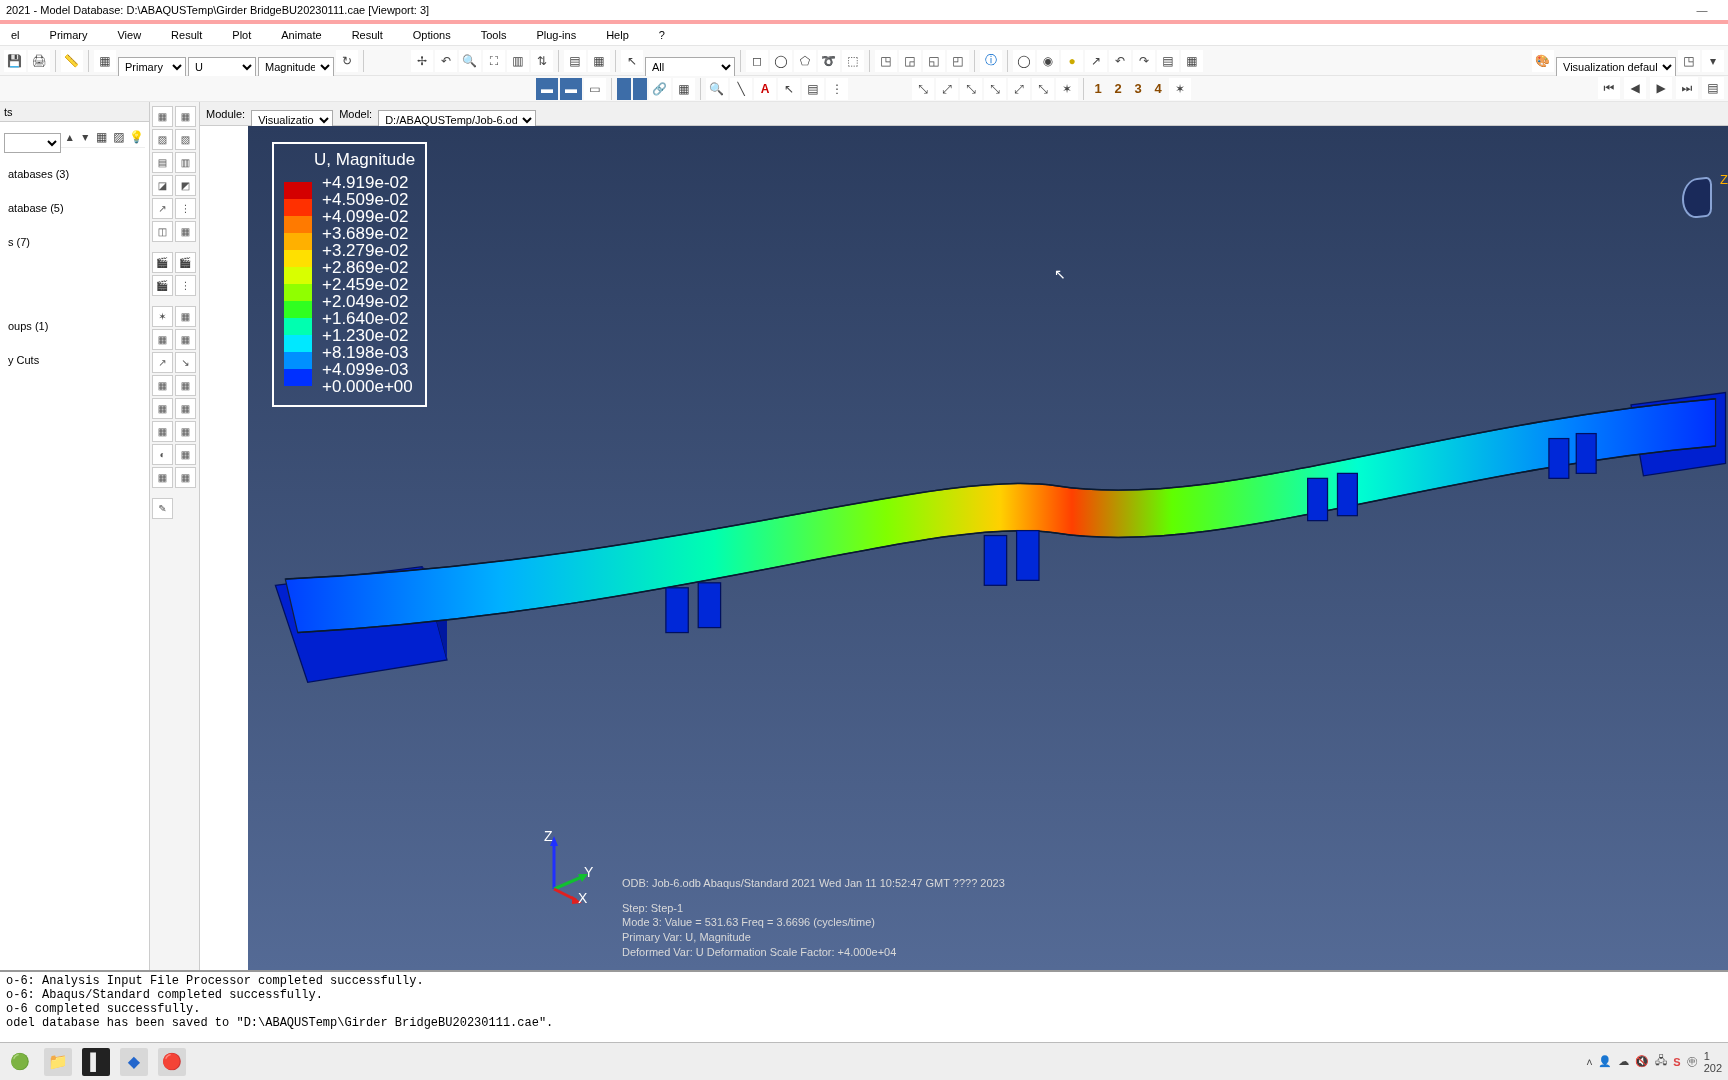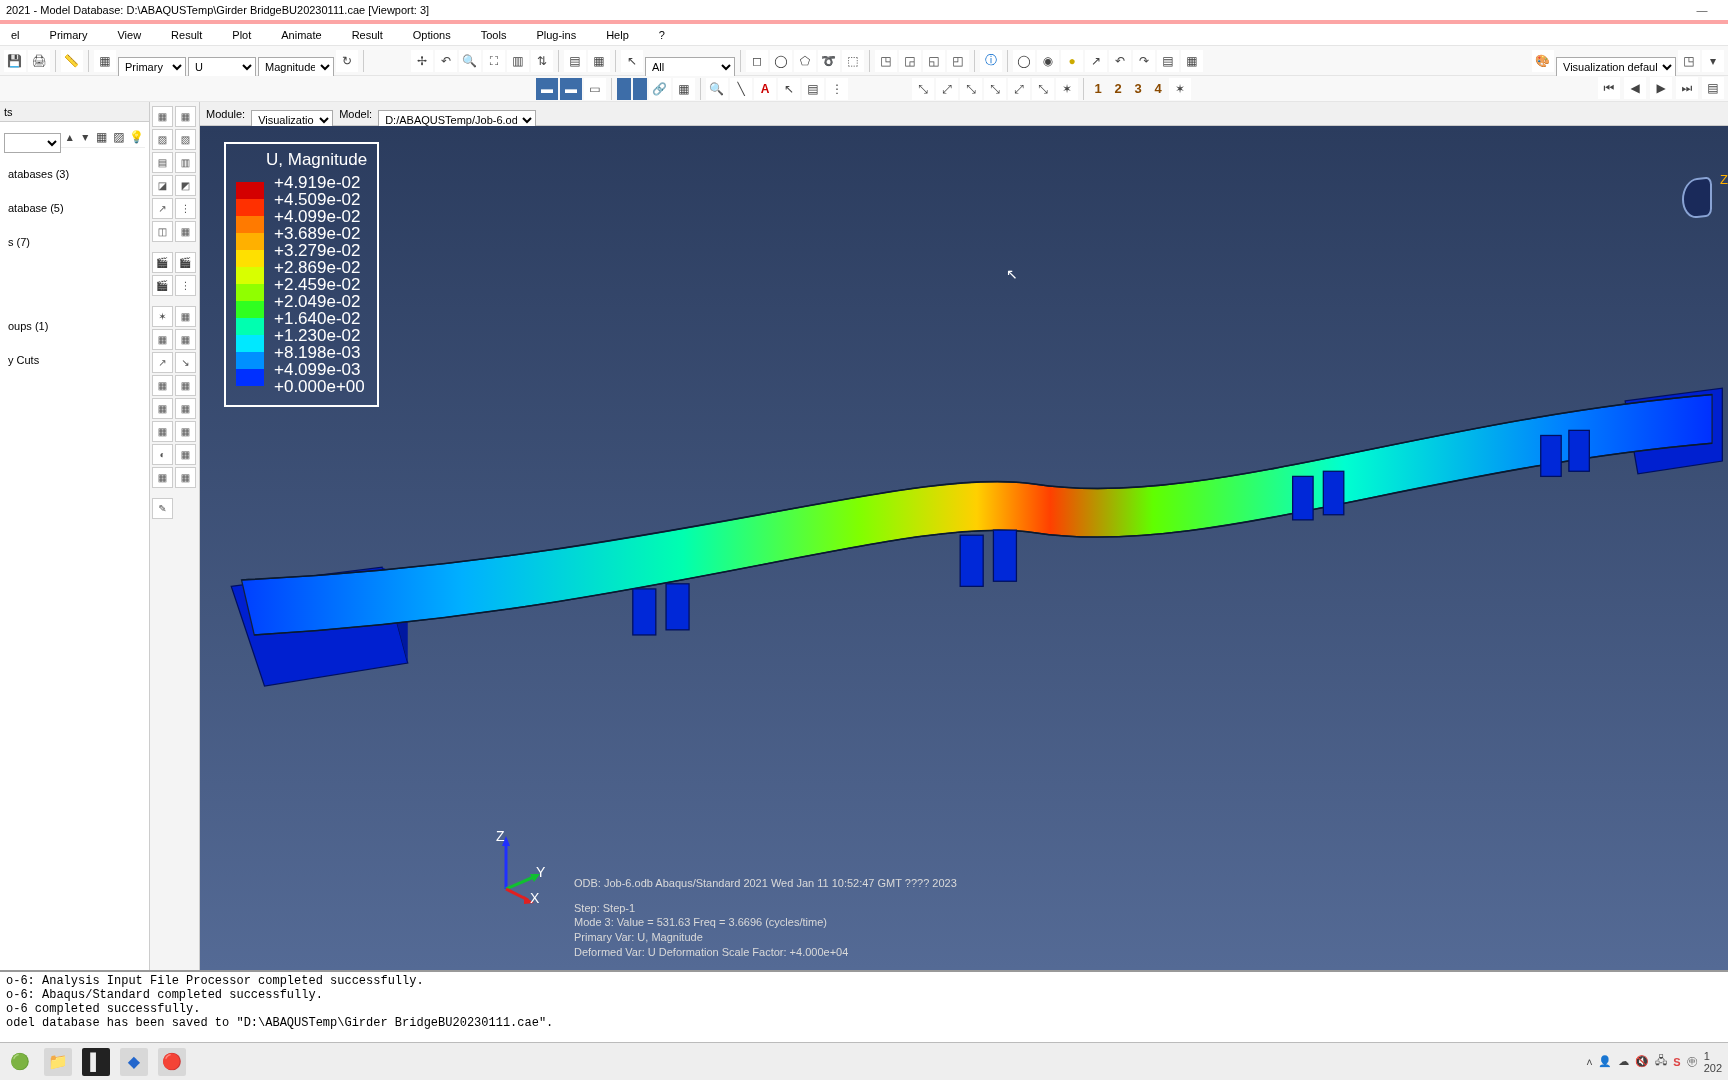--- a/index.html
+++ b/index.html
@@ -18,21 +18,21 @@
 .left-panel{width:150px;border-right:1px solid #ccc;display:flex;flex-direction:column;background:#fff;}
 .left-tab{height:20px;border-bottom:1px solid #ccc;display:flex;align-items:center;padding:0 4px;background:#f0f0f0;}
 .tree{flex:1;padding:4px;font-size:11px;overflow:hidden;}
 .tree-top{height:22px;display:flex;align-items:center;gap:3px;border-bottom:1px solid #eee;margin-bottom:4px;}
 .tree-node{padding:2px 0 2px 4px;white-space:nowrap;margin-top:18px;}
 .tool-palette{width:50px;display:flex;flex-wrap:wrap;align-content:flex-start;padding:4px 2px;gap:2px;background:#f4f4f4;border-right:1px solid #ccc;}
 .pal-btn{width:21px;height:21px;background:#fff;border:1px solid #ccc;display:flex;align-items:center;justify-content:center;font-size:10px;color:#555;}
 .center{flex:1;display:flex;flex-direction:column;min-width:0;}
 .context-bar{height:24px;display:flex;align-items:center;padding:0 6px;gap:6px;background:#f0f0f0;border-bottom:1px solid #ccc;}
 .context-bar .label{color:#000;}
-.viewport{flex:1;position:relative;background:linear-gradient(#2b3c5e,#546a95);overflow:hidden;}
+.viewport{flex:1;position:relative;background:linear-gradient(#2b3c5e,#546a95);overflow:hidden;margin-left:48px;}
 .legend{position:absolute;left:24px;top:16px;border:2px solid #fff;padding:6px 10px 10px;color:#fff;font-family:"DejaVu Sans",Arial,sans-serif;}
 .legend-title{font-size:17px;padding:0 0 4px 30px;font-weight:400;}
 .legend-row{display:flex;align-items:center;height:17px;}
 .swatch{width:28px;height:17px;}
 .legend-val{font-size:17px;padding-left:10px;text-align:center;}
 .viewport-text{position:absolute;left:374px;bottom:10px;color:#d9d9d9;font-size:17px;font-family:"DejaVu Sans",Arial,sans-serif;line-height:1.35;}
 .triad{position:absolute;left:286px;bottom:66px;width:60px;height:70px;}
 .triad-label{position:absolute;color:#fff;font-size:14px;font-family:Arial;}
 .cursor{position:absolute;left:806px;top:140px;font-size:14px;color:#fff;}
 .right-widget{position:absolute;right:6px;top:52px;width:40px;height:80px;}

